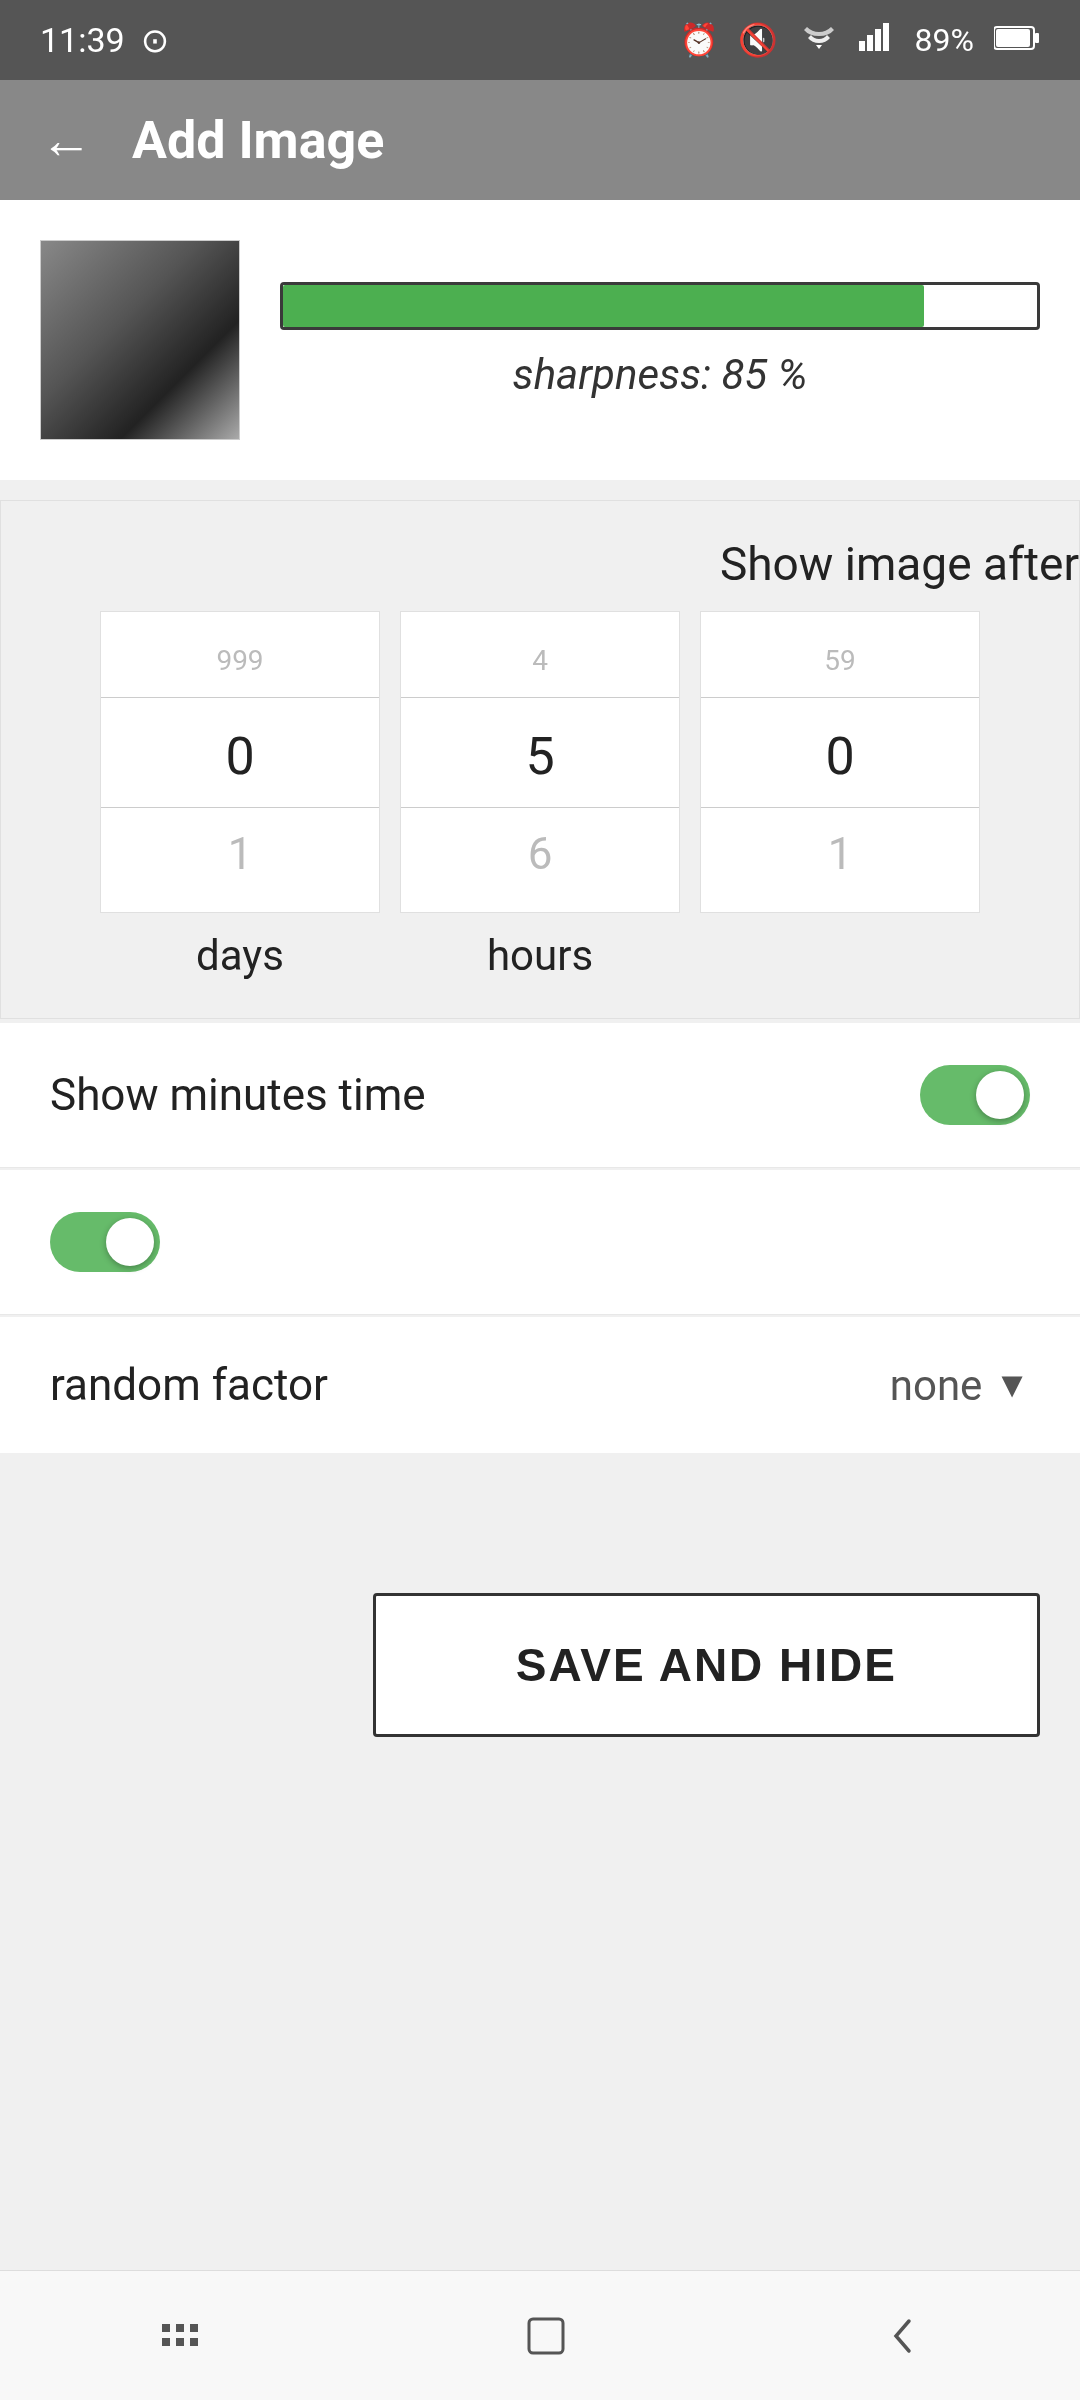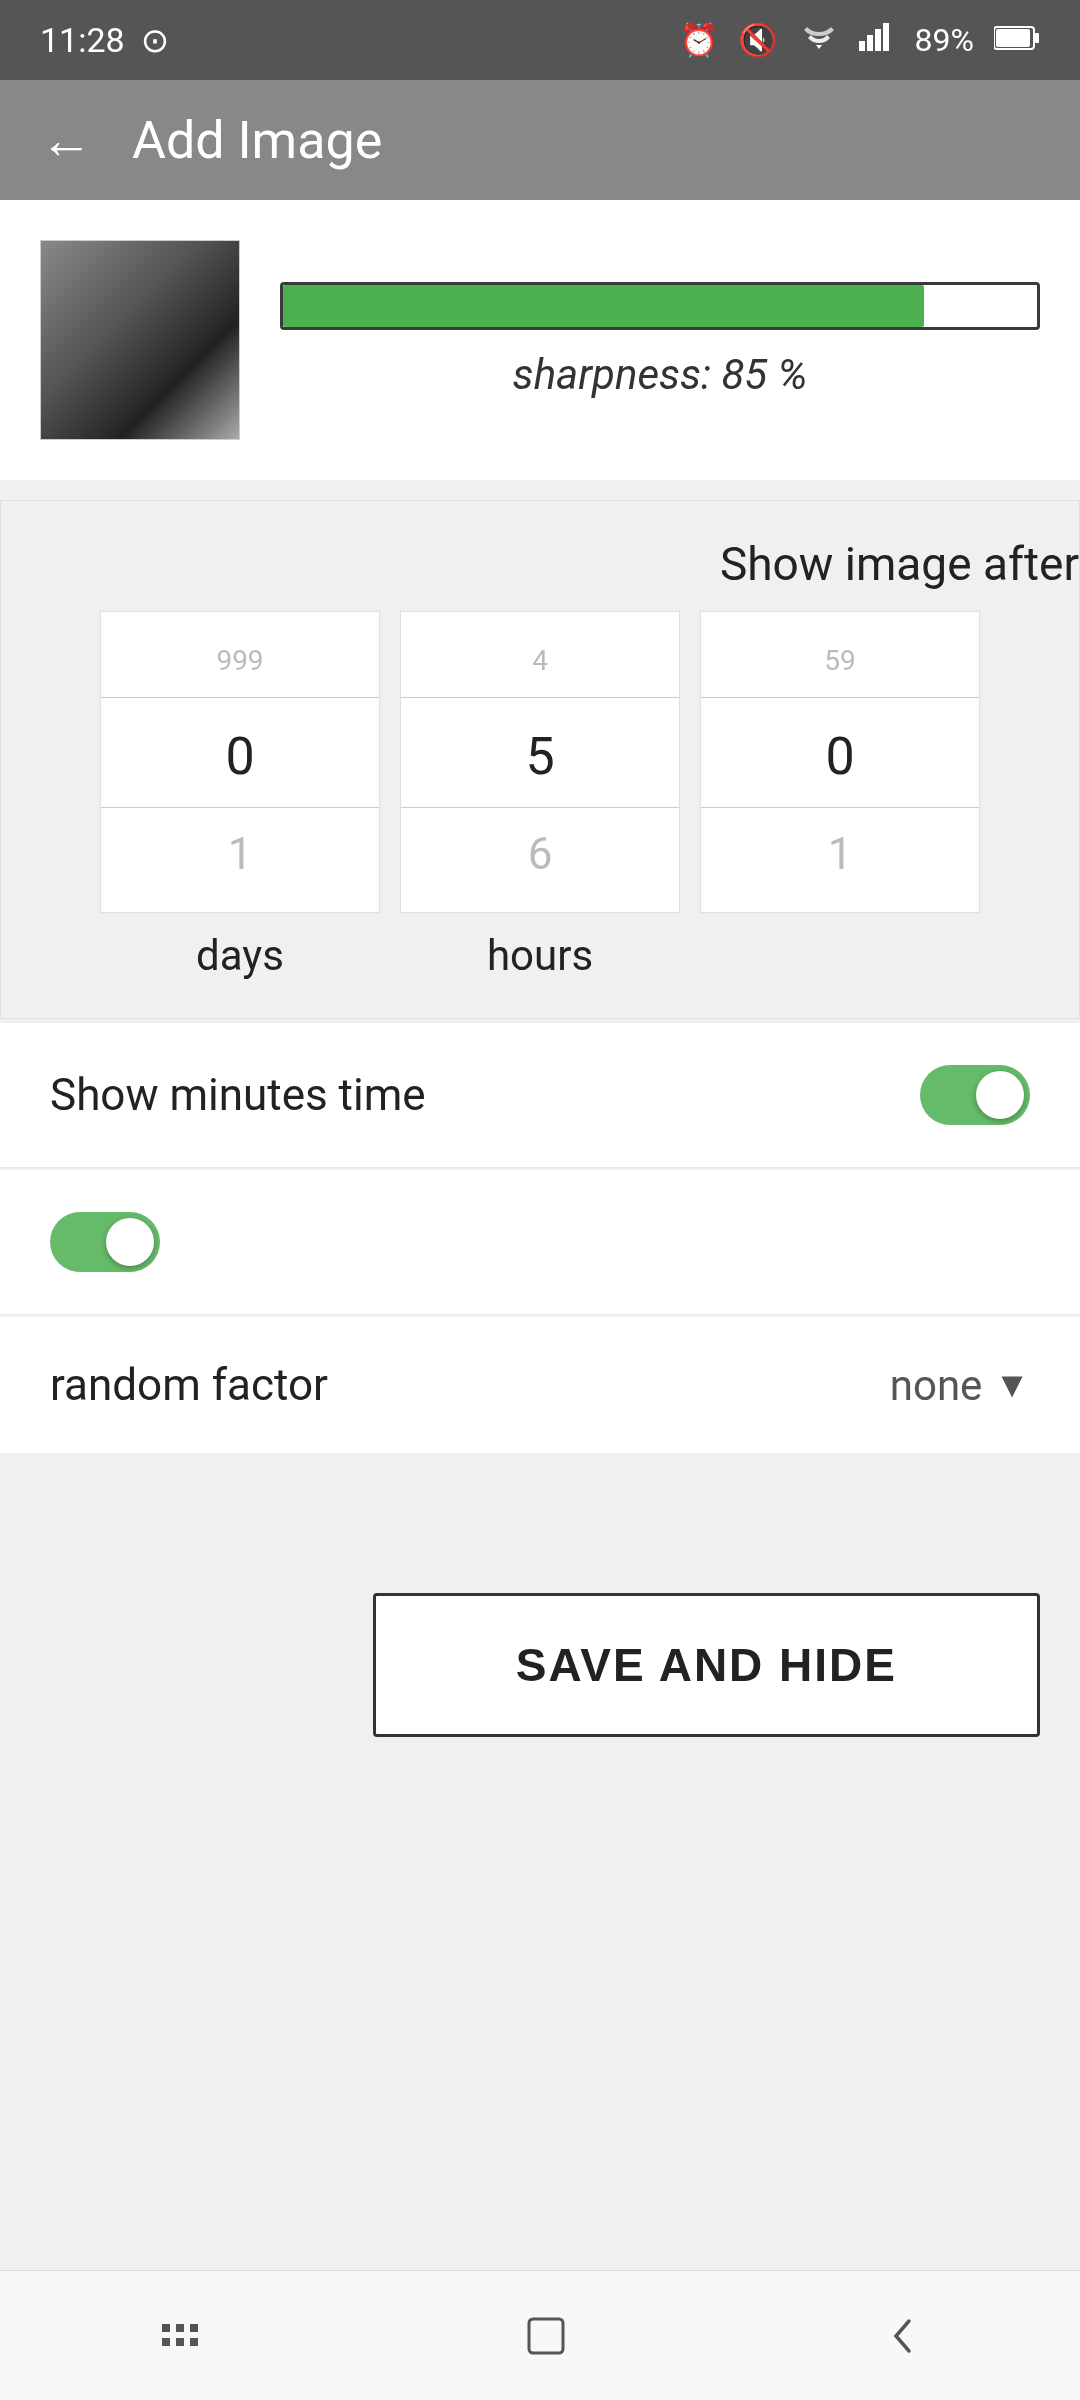--- a/index.html
+++ b/index.html
@@ -41,21 +41,21 @@
       gap: 40px;
     }
     .app-bar .back-arrow {
       color: white;
       font-size: 52px;
       font-weight: bold;
     }
     .app-bar .title {
       color: white;
       font-size: 52px;
-      font-weight: normal;
+      font-weight: bold;
     }
 
     
     .image-section {
       width: 100%;
       background: white;
       padding: 40px;
       display: flex;
       align-items: center;
       gap: 40px;
@@ -266,21 +266,21 @@
       display: flex;
       align-items: center;
       justify-content: center;
     }
   </style>
 </head>
 <body>
 
 <div class="status-bar">
   <div class="status-left">
-    <span>11:28</span>
+    <span>11:39</span>
     <span>
       
       ⊙
     </span>
   </div>
   <div class="status-right">
     <span>⏰</span>
     <span>🔇</span>
     <span>
       <svg width="40" height="30" viewBox="0 0 40 30" fill="white">

